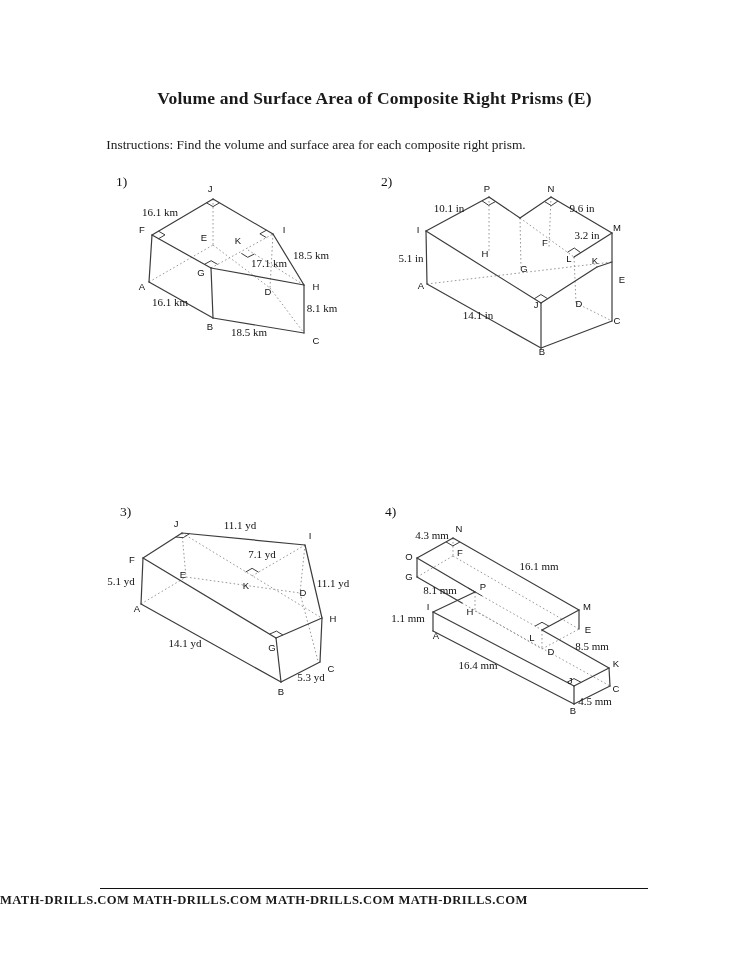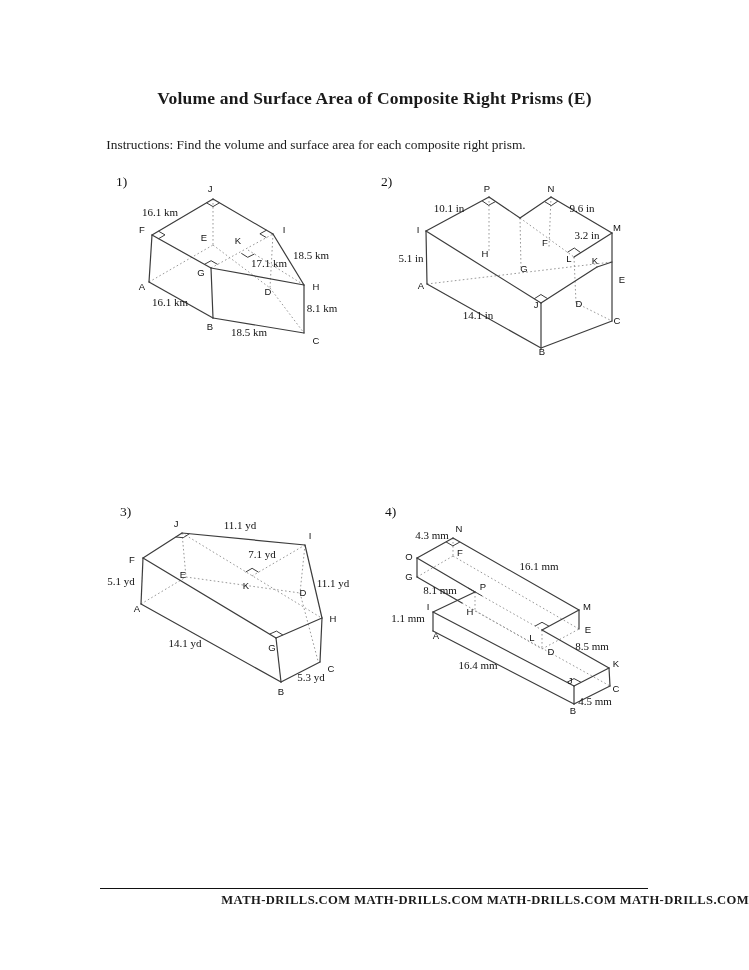--- a/index.html
+++ b/index.html
@@ -4,21 +4,21 @@
 <style>
   html,body{margin:0;padding:0;background:#888;}
   #page{position:relative;width:749px;height:970px;background:#ffffff;overflow:hidden;
         font-family:"Liberation Serif", serif;color:#1a1a1a;}
   #title{position:absolute;top:88px;left:0;width:749px;text-align:center;
          font-size:17.5px;font-weight:bold;letter-spacing:.2px;}
   #instructions{position:absolute;top:137px;left:0;width:632px;text-align:center;font-size:13.4px;}
   #diagram-canvas{position:absolute;left:0;top:0;width:749px;height:970px;}
   #footer-rule{position:absolute;left:100px;top:888px;width:548px;height:0;
                border-top:1.6px solid #111;}
-  #footer-text{position:absolute;top:893px;left:0;width:749px;text-align:right;
+  #footer-text{position:absolute;top:893px;left:0;width:749px;text-align:left;
                font-size:12.6px;font-weight:600;letter-spacing:.4px;}
   text{user-select:none;}
 </style>
 </head>
 <body>
 
 <div id="page">
   <div id="title">Volume and Surface Area of Composite Right Prisms (E)</div>
   <div id="instructions">Instructions: Find the volume and surface area for each composite right prism.</div>
   <svg id="diagram-canvas" viewBox="0 0 749 970" xmlns="http://www.w3.org/2000/svg">

